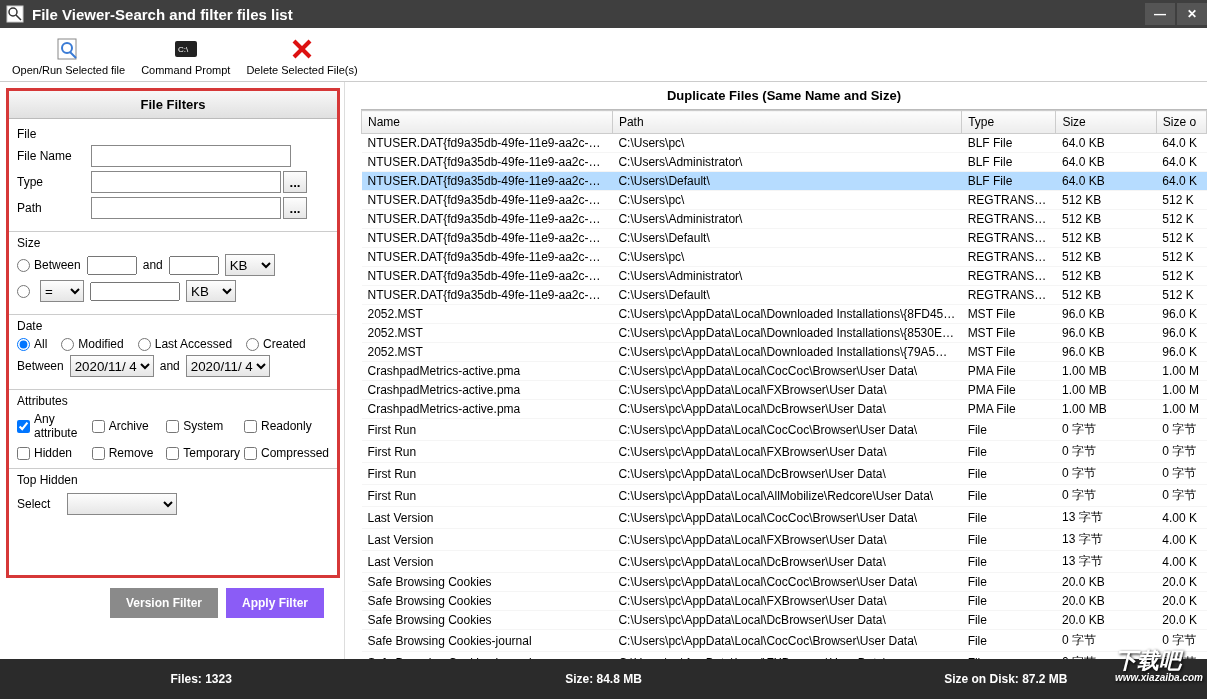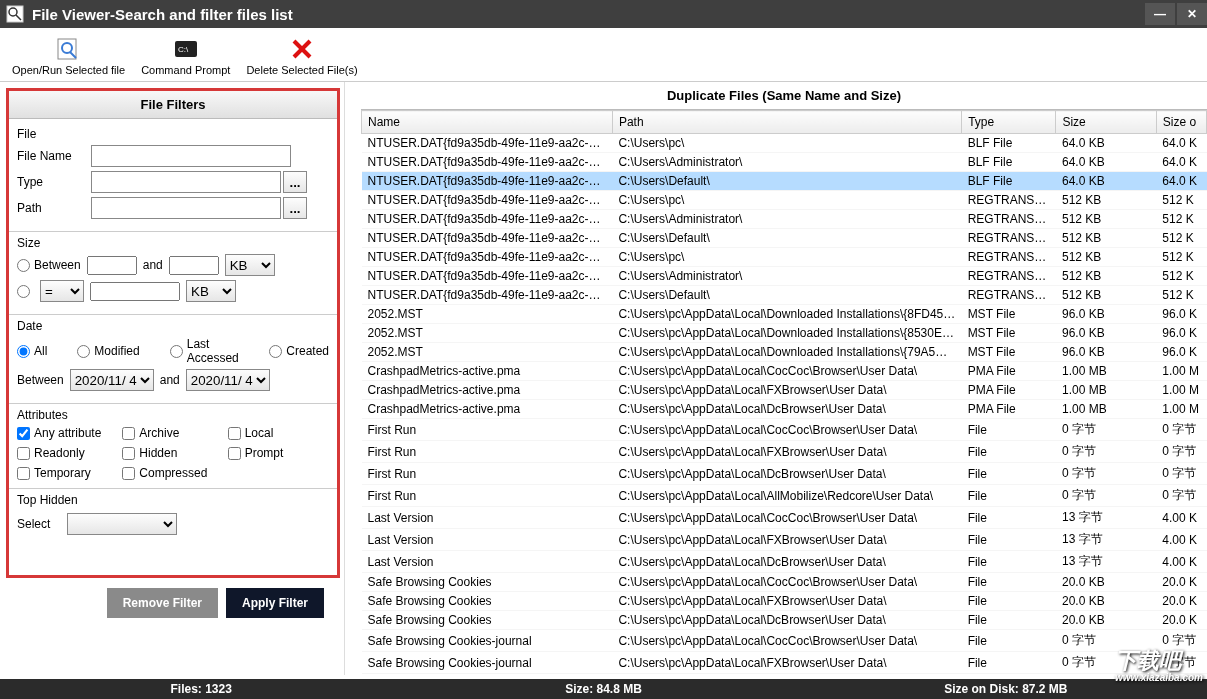--- a/index.html
+++ b/index.html
@@ -31,43 +31,43 @@
 .form-row input[type=text] { border: 1px solid #888; height: 22px; padding: 0 4px; background: #fff; }
 .w200 { width: 200px; }
 .w190 { width: 190px; }
 .btn-ellipsis { width: 24px; height: 22px; margin-left: 2px; border: 1px solid #888; background: linear-gradient(#fdfdfd,#e6e6e6); cursor: pointer; font-weight: bold; }
 
 .radio-row, .chk-row { display: flex; align-items: center; margin: 4px 0; gap: 6px; }
 select { border: 1px solid #888; height: 22px; background: linear-gradient(#fdfdfd,#e6e6e6); }
 input[type=text].small { width: 50px; }
 .date-input { width: 84px; }
 
-.attr-grid { display: grid; grid-template-columns: 1fr 1fr 1fr; row-gap: 6px; column-gap: 4px; margin-top: 4px; }
+.attr-grid { display: grid; grid-template-columns: 1fr 1fr 1fr 1fr; row-gap: 6px; column-gap: 4px; margin-top: 4px; }
 
 .btn-bar { display: flex; gap: 8px; justify-content: flex-end; padding: 10px 16px 0 0; }
 .btn { padding: 8px 16px; border: none; color: #fff; font-size: 12px; font-weight: 600; cursor: pointer; }
 .btn-gray { background: #8a8a8a; }
-.btn-blue { background: #0f172a; }
+.btn-blue { background: #8b5cf6; }
 
 
 .content { flex: 1; display: flex; flex-direction: column; border-left: 1px solid #ddd; padding-left: 16px; }
 .content-title { text-align: center; font-weight: 700; padding: 6px 0; font-size: 13px; }
 .table-wrap { flex: 1; overflow: auto; border-top: 1px solid #bbb; }
 table { border-collapse: collapse; width: 100%; font-size: 12px; table-layout: fixed; }
 th { background: linear-gradient(#fdfdfd,#ececec); text-align: left; padding: 4px 6px; border: 1px solid #ccc; font-weight: 400; position: sticky; top: 0; }
 td { padding: 2px 6px; border-bottom: 1px solid #f5f5f5; white-space: nowrap; overflow: hidden; text-overflow: ellipsis; }
 tr.sel td { background: #b6dcff; }
 .col-name { width: 250px; }
 .col-path { width: 348px; }
 .col-type { width: 94px; }
 .col-size { width: 100px; }
 .col-sizeo { width: 50px; }
 
 
-.status { position: absolute; bottom: 0; left: 0; right: 0; height: 20px; background: #2b2b2b; color: #fff; display: flex; align-items: center; font-size: 12px; font-weight: 600; }
+.status { position: absolute; bottom: 0; left: 0; right: 0; height: 40px; background: #2b2b2b; color: #fff; display: flex; align-items: center; font-size: 12px; font-weight: 600; }
 .status > div { flex: 1; text-align: center; }
 
 
 .watermark { position: absolute; right: 4px; bottom: 16px; color: #fff; font-style: italic; font-weight: bold; font-size: 22px; text-shadow: 1px 1px 3px #000; pointer-events: none; }
 .watermark .sub { font-size: 10px; display: block; text-align: right; margin-top: -4px; }
 
 input[type=checkbox], input[type=radio] { margin-right: 4px; }
 label { display: inline-flex; align-items: center; }
 </style>
 </head>
@@ -161,21 +161,21 @@
               <input type="radio" name="size" style="">
             </label>
           <select style="width:44px;"><option>=</option></select>
           <input type="text" style="width: 90px;">
           <select style="width:50px;"><option>KB</option></select>
         </div>
       </div>
 
       <div class="section">
         <div style="margin-bottom:4px;">Date</div>
-        <div class="radio-row" style="gap:30px;">
+        <div class="radio-row" style="gap:14px;">
           <label>
               <input type="radio" name="date" checked="" style="">
               <span>All</span>
             </label>
           <label>
               <input type="radio" name="date" style="">
               <span>Modified</span>
             </label>
           <label>
               <input type="radio" name="date" style="">
@@ -200,33 +200,33 @@
           <label>
               <input type="checkbox" checked="" style="">
               <span>Any attribute</span>
             </label>
           <label>
               <input type="checkbox" style="">
               <span>Archive</span>
             </label>
           <label>
               <input type="checkbox" style="">
-              <span>Local</span>
+              <span>System</span>
             </label>
           <label>
               <input type="checkbox" style="">
               <span>Readonly</span>
             </label>
           <label>
               <input type="checkbox" style="">
               <span>Hidden</span>
             </label>
           <label>
               <input type="checkbox" style="">
-              <span>Prompt</span>
+              <span>Remove</span>
             </label>
           <label>
               <input type="checkbox" style="">
               <span>Temporary</span>
             </label>
           <label>
               <input type="checkbox" style="">
               <span>Compressed</span>
             </label>
         </div>
@@ -234,21 +234,21 @@
 
       <div class="section" style="border-bottom:none;">
         <div style="margin-bottom:6px;">Top Hidden</div>
         <div class="form-row">
           <span style="width:50px;">Select</span>
           <select style="width:110px;"><option></option></select>
         </div>
       </div>
     </div>
     <div class="btn-bar">
-      <button class="btn btn-gray">Remove Filter</button>
+      <button class="btn btn-gray">Version Filter</button>
       <button class="btn btn-blue">Apply Filter</button>
     </div>
   </div>
 
   <div class="content">
     <div class="content-title">Duplicate Files (Same Name and Size)</div>
     <div class="table-wrap">
       <table>
         <thead>
           <tr>

